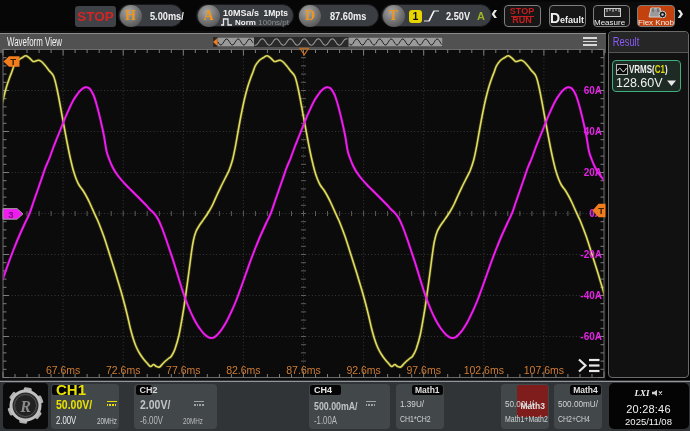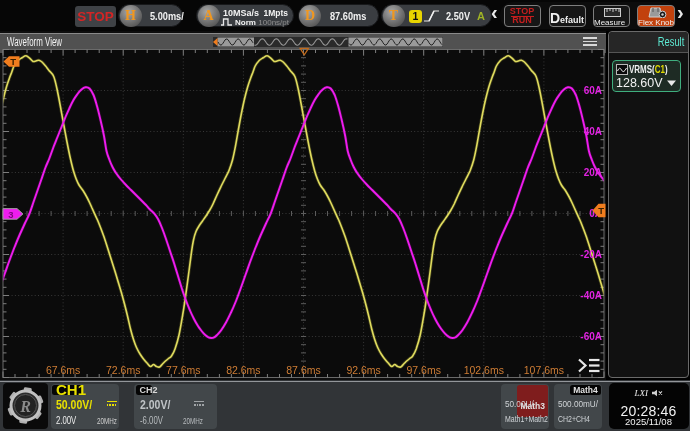--- a/index.html
+++ b/index.html
@@ -412,21 +412,21 @@
     <text x="601.2" y="214.2" fill="#3a2000" font-size="9.5" font-weight="bold" text-anchor="middle">T</text>
     <path d="M 300.1 48.3 L 308.5 48.3 L 304.3 54.8 Z" fill="none" stroke="#c06a1c" stroke-width="1.3"></path>
     <g stroke="#e8e8e8" stroke-width="2.2" fill="none">
       <path d="M 579 359.5 L 585.5 365.5 L 579 371.5"></path>
       <line x1="589" y1="360" x2="599.5" y2="360"></line>
       <line x1="589" y1="365.5" x2="599.5" y2="365.5"></line>
       <line x1="589" y1="371" x2="599.5" y2="371"></line>
     </g>
   </svg>
 <div class="abs" style="left:608px;top:31px;width:81px;height:347px;background:#111;border:1px solid #6a6a6a;border-radius:4px">
-    <div class="abs" style="left:0;top:0;width:100%;height:21px;background:#262626;border-bottom:1px solid #555;border-radius:4px 4px 0 0;color:#5eead4;font-size:12px;text-align:right;line-height:21px"><span style="display:inline-block;transform:scaleX(0.78)">Result</span></div>
+    <div class="abs" style="left:0;top:0;width:100%;height:21px;background:#262626;border-bottom:1px solid #555;border-radius:4px 4px 0 0;color:#8b5cf6;font-size:12px;text-align:left;line-height:21px"><span style="display:inline-block;transform:scaleX(0.78)">Result</span></div>
     <div class="abs" style="left:3px;top:28px;width:69px;height:31.5px;background:#1e2b24;border:1.5px solid #3fae7e;border-radius:4px">
       <svg class="abs" style="left:3px;top:2.5px" width="12" height="11">
         <rect x="0.5" y="0.5" width="11" height="10" fill="#0a0a0a" stroke="#b8b8b8" stroke-width="1"></rect>
         <path d="M 1.5 7 Q 3.5 2 5.5 6 Q 7.5 10 10.5 4" stroke="#e8e8e8" stroke-width="1" fill="none"></path>
       </svg>
       <div class="abs" style="left:16px;top:3px;font-size:10px;font-weight:bold;color:#f0f0f0;transform:scaleX(0.8);transform-origin:0 0;white-space:nowrap">VRMS(<span style="color:#e0d800">C1</span>)</div>
       <div class="abs" style="left:3px;top:15px;font-size:12.5px;color:#f0f0f0">128.60V</div>
       <svg class="abs" style="right:4px;top:19px" width="9" height="6">
         <path d="M 0 0.5 L 9 0.5 L 4.5 6 Z" fill="#e8e8e8"></path>
       </svg>
@@ -478,31 +478,48 @@
       <div style="position:absolute;left:60px;top:17.5px;width:10px;height:5px">
         <div style="position:absolute;left:0;top:0;width:10px;height:1.4px;background:#9fa3a6"></div>
         <div style="position:absolute;left:0px;top:3.2px;width:1.7px;height:1.4px;background:#9fa3a6"></div>
         <div style="position:absolute;left:2.7px;top:3.2px;width:1.7px;height:1.4px;background:#9fa3a6"></div>
         <div style="position:absolute;left:5.4px;top:3.2px;width:1.7px;height:1.4px;background:#9fa3a6"></div>
         <div style="position:absolute;left:8.1px;top:3.2px;width:1.7px;height:1.4px;background:#9fa3a6"></div>
       </div>
       <div class="abs" style="left:5.5px;top:30.5px;color:#b8bcbf;font-size:10.5px;transform:scaleX(0.74);transform-origin:0 0;white-space:nowrap">-6.00V</div>
       <div class="abs" style="left:49px;top:32.5px;color:#b8bcbf;font-size:8.5px;transform:scaleX(0.74);transform-origin:0 0">20MHz</div>
     </div>
+    <div class="abs" style="left:308.5px;top:3.5px;width:81.5px;height:45px;background:#42474a;border-radius:4px">
+      <div class="abs" style="left:1.5px;top:1px;height:10.5px;padding:0 4px;width:31px;background:#050505;border-radius:2.5px;color:#e8e8e8;font-weight:bold;font-size:9px;line-height:10.5px">CH4</div>
+      <div class="abs" style="left:5.5px;top:16.5px;color:#bfc3c6;font-weight:bold;font-size:11px;transform:scaleX(0.8);transform-origin:0 0;white-space:nowrap">500.00mA/</div>
+      <div style="position:absolute;left:57px;top:17.5px;width:10px;height:5px">
+        <div style="position:absolute;left:0;top:0;width:10px;height:1.4px;background:#9fa3a6"></div>
+        <div style="position:absolute;left:0px;top:3.2px;width:1.7px;height:1.4px;background:#9fa3a6"></div>
+        <div style="position:absolute;left:2.7px;top:3.2px;width:1.7px;height:1.4px;background:#9fa3a6"></div>
+        <div style="position:absolute;left:5.4px;top:3.2px;width:1.7px;height:1.4px;background:#9fa3a6"></div>
+        <div style="position:absolute;left:8.1px;top:3.2px;width:1.7px;height:1.4px;background:#9fa3a6"></div>
+      </div>
+      <div class="abs" style="left:5.5px;top:30.5px;color:#b8bcbf;font-size:10.5px;transform:scaleX(0.74);transform-origin:0 0;white-space:nowrap">-1.00A</div>
+    </div>
+    <div class="abs" style="left:395.5px;top:3.5px;width:48.6px;height:45px;background:#42474a;border-radius:4px">
+      <div class="abs" style="right:1.5px;top:1px;height:10.5px;padding:0 3px;background:#050505;border-radius:2.5px;color:#e0e0e0;font-weight:bold;font-size:8.5px;line-height:10.5px">Math1</div>
+      <div class="abs" style="left:4.5px;top:15px;color:#cfd3d6;font-size:9.3px;transform:scaleX(0.88);transform-origin:0 0;white-space:nowrap">1.39U/</div>
+      <div class="abs" style="left:4px;top:30.5px;color:#cfd3d6;font-size:8.5px;transform:scaleX(0.82);transform-origin:0 0;white-space:nowrap">CH1*CH2</div>
+    </div>
     <div class="abs" style="left:500.9px;top:3.5px;width:48.6px;height:45px;background:#42474a;border-radius:4px">
       <div class="abs" style="right:1.5px;top:1px;height:10.5px;padding:16px 3px;background:#7f1d1d;border-radius:2.5px;color:#e0e0e0;font-weight:bold;font-size:8.5px;line-height:10.5px">Math3</div>
       <div class="abs" style="left:4.5px;top:15px;color:#cfd3d6;font-size:9.3px;transform:scaleX(0.88);transform-origin:0 0;white-space:nowrap">50.00U/</div>
       <div class="abs" style="left:4px;top:30.5px;color:#cfd3d6;font-size:8.5px;transform:scaleX(0.82);transform-origin:0 0;white-space:nowrap">Math1+Math2</div>
     </div>
     <div class="abs" style="left:553.6px;top:3.5px;width:48.6px;height:45px;background:#42474a;border-radius:4px">
       <div class="abs" style="right:1.5px;top:1px;height:10.5px;padding:0 3px;background:#050505;border-radius:2.5px;color:#e0e0e0;font-weight:bold;font-size:8.5px;line-height:10.5px">Math4</div>
       <div class="abs" style="left:4.5px;top:15px;color:#cfd3d6;font-size:9.3px;transform:scaleX(0.88);transform-origin:0 0;white-space:nowrap">500.00mU/</div>
       <div class="abs" style="left:4px;top:30.5px;color:#cfd3d6;font-size:8.5px;transform:scaleX(0.82);transform-origin:0 0;white-space:nowrap">CH2+CH4</div>
     </div>
     <div class="abs" style="left:608.5px;top:3px;width:80px;height:45.5px;background:#040404;border-radius:5px;text-align:center">
-      <div class="abs" style="left:26px;top:5px;color:#f0f0f0;font-family:'Liberation Serif',serif;font-weight:normal;font-style:italic;font-size:9px">LXI</div>
+      <div class="abs" style="left:26px;top:5px;color:#f0f0f0;font-family:'Liberation Serif',serif;font-weight:bold;font-style:italic;font-size:9px">LXI</div>
       <svg class="abs" style="left:43px;top:5.5px" width="12" height="9">
         <path d="M 0 2.8 L 2.3 2.8 L 5 0.7 L 5 7.3 L 2.3 5.2 L 0 5.2 Z" fill="#cfcfcf"></path>
         <path d="M 6.8 2.4 L 10 5.6 M 10 2.4 L 6.8 5.6" stroke="#cfcfcf" stroke-width="1.1"></path>
       </svg>
-      <div class="abs" style="left:0;top:20px;width:100%;color:#f2f2f2;font-size:14px;letter-spacing:0.2px">20:28:46</div>
+      <div class="abs" style="left:0;top:20px;width:100%;color:#f2f2f2;font-size:11px;letter-spacing:0.2px">20:28:46</div>
       <div class="abs" style="left:0;top:33px;width:100%;color:#f2f2f2;font-size:9.5px">2025/11/08</div>
     </div>
   </div>
 </body></html>

